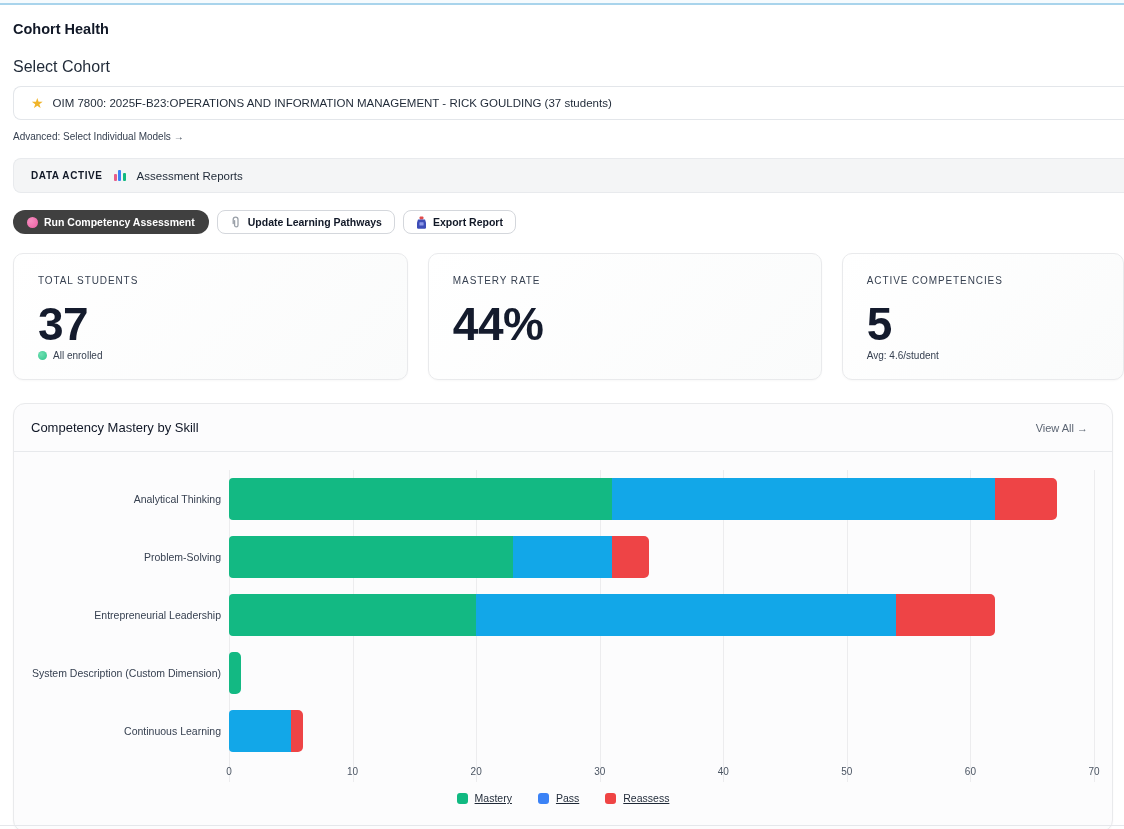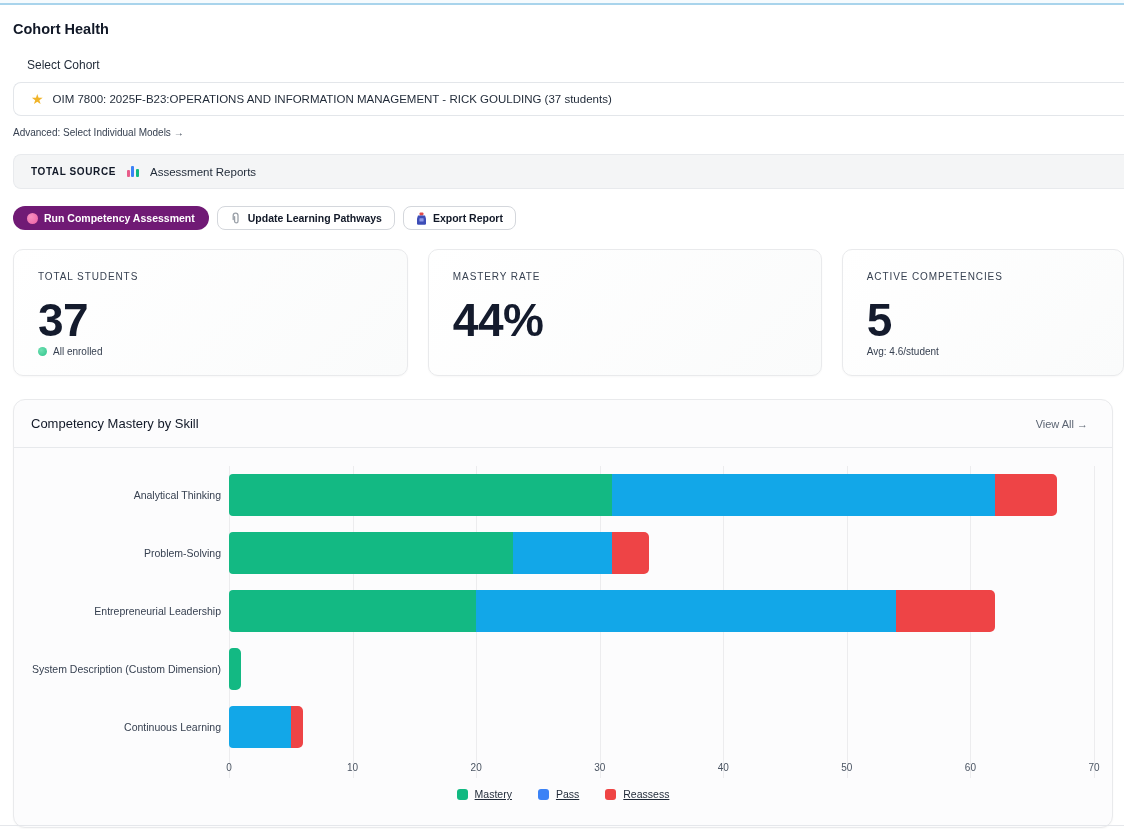--- a/index.html
+++ b/index.html
@@ -4,21 +4,21 @@
 <style>
   * { margin:0; padding:0; box-sizing:border-box; }
   html,body { background:#fff; }
   body { font-family:"Liberation Sans", sans-serif; color:#1f2937; }
   .page { position:relative; width:1124px; height:829px; overflow:hidden; background:#fff; }
 
   .topbar { height:5px; background:#f6fbfe; border-bottom:2px solid #a9d4ec; }
 
   .page-title { margin:16px 0 0 13px; font-size:14.5px; font-weight:bold; color:#111827; }
 
-  .select-label { margin:21px 0 0 27px; font-size:12px; color:#1f2937; }
+  .select-label { margin:21px 0 0 13px; font-size:16px; color:#1f2937; }
 
   .cohort-select { margin:10px 0 0 13px; width:1121px; height:34px; border:1px solid #e3e6ea;
     border-radius:8px 0 0 8px; border-right:none; background:#fff; display:flex; align-items:center;
     padding-left:17px; cursor:pointer; }
   .star { color:#f0b429; font-size:14px; margin-right:9px; line-height:1; }
   .cohort-text { font-size:11.5px; color:#1f2937; }
 
   .advanced-link { margin:11px 0 0 13px; font-size:10px; color:#374151; display:inline-block; cursor:pointer; }
 
   .datasource { margin:14px 0 0 13px; width:1121px; height:35px; background:#f4f5f6;
@@ -28,21 +28,21 @@
   .minichart { display:flex; align-items:flex-end; gap:1.5px; height:11px; margin:0 2px; }
   .minichart i { display:block; width:3px; border-radius:1px; }
   .minichart .b1 { height:7px; background:#e85d8a; }
   .minichart .b2 { height:11px; background:#3b82f6; }
   .minichart .b3 { height:8px; background:#10b981; }
   .ds-value { font-size:11.5px; color:#1f2937; }
 
   .actions { margin:17px 0 0 13px; display:flex; gap:8px; align-items:center; }
   .btn { height:24px; display:inline-flex; align-items:center; gap:6px; font-size:10.5px;
     font-weight:600; cursor:pointer; white-space:nowrap; }
-  .btn-primary { background:#701a75; color:#fff; border:none; border-radius:12px; padding:0 14px; }
+  .btn-primary { background:#404040; color:#fff; border:none; border-radius:12px; padding:0 14px; }
   .btn-secondary { background:#fff; color:#111827; border:1px solid #d4d7dc; border-radius:8px; padding:0 12px; }
   .pink-dot { width:11px; height:11px; border-radius:50%;
     background:radial-gradient(circle at 35% 35%, #f58fc0, #ee5fa4); }
   .icon-svg { display:block; }
 
   .stats-row { margin:19px 0 0 13px; display:flex; gap:20px; }
   .stat-card { height:127px; border:1px solid #e9eaec; border-radius:10px;
     background:linear-gradient(135deg,#ffffff 0%, #fafbfb 100%);
     box-shadow:0 1px 2px rgba(0,0,0,0.03); padding:21px 0 0 24px; position:relative; }
   .stat-card.c1 { width:406px; } .stat-card.c2 { width:405px; } .stat-card.c3 { width:290px; }
@@ -95,21 +95,21 @@
 
   <div class="cohort-select">
     <span class="star">★</span>
     <span class="cohort-text">OIM 7800: 2025F-B23:OPERATIONS AND INFORMATION MANAGEMENT - RICK GOULDING (37 students)</span>
   </div>
 
   <span class="advanced-link">Advanced: Select Individual Models →</span>
   <br>
 
   <div class="datasource">
-    <span class="ds-label">TOTAL SOURCE</span>
+    <span class="ds-label">DATA ACTIVE</span>
     <span class="minichart">
         <i class="b1"></i>
         <i class="b2"></i>
         <i class="b3"></i>
       </span>
     <span class="ds-value">Assessment Reports</span>
   </div>
 
   <div class="actions">
     <button class="btn btn-primary">

